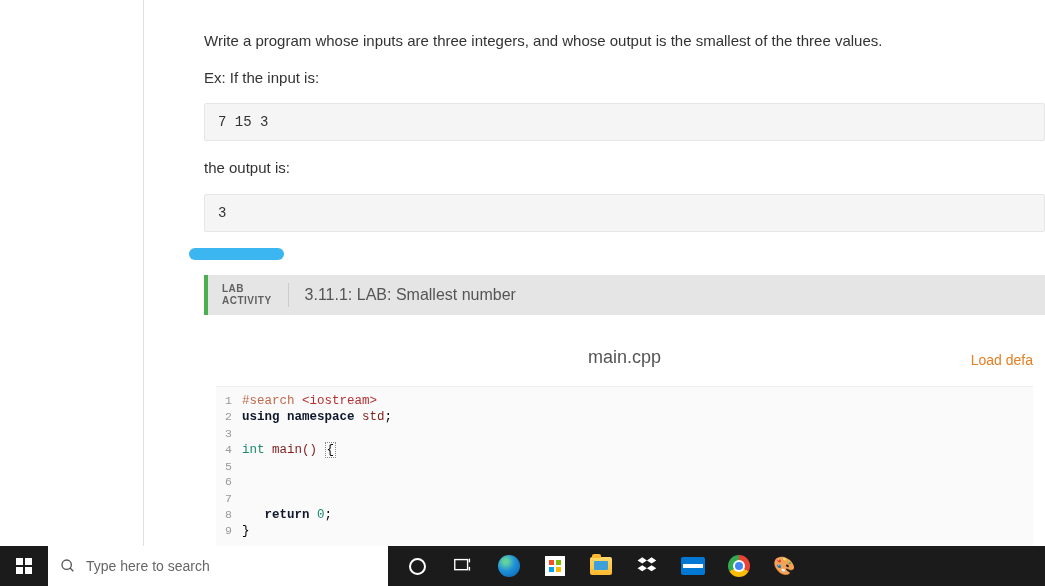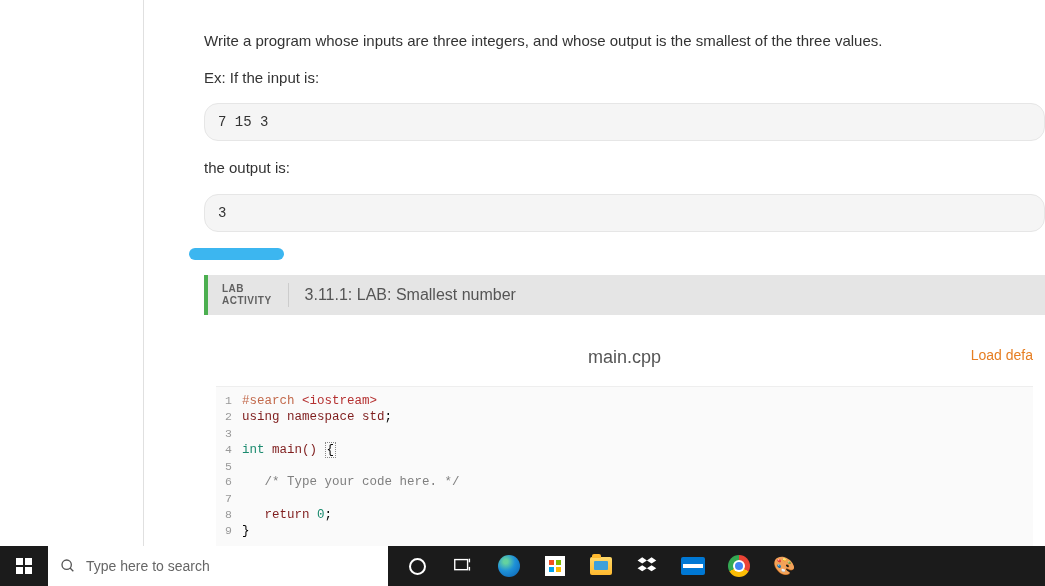--- a/index.html
+++ b/index.html
@@ -34,21 +34,21 @@
       line-height: 1.5;
     }
     .code-block {
       background: #f5f5f5;
       border: 1px solid #e6e6e6;
       padding: 10px 13px;
       font-family: Consolas, 'Courier New', monospace;
       font-size: 14px;
       color: #333;
       margin-bottom: 16px;
-      border-radius: 14px;
+      border-radius: 2px;
     }
     .highlight-mark {
       width: 95px;
       height: 12px;
       background: #3cb6f0;
       border-radius: 8px;
       margin: 8px 0 15px -15px;
     }
     .lab-header {
       display: flex;
@@ -72,21 +72,21 @@
       font-size: 16px;
       color: #555;
     }
     .editor-panel {
       background: #fff;
       margin-top: 22px;
       padding: 0 12px;
     }
     .editor-tab-row {
       display: flex;
-      align-items: flex-start;
+      align-items: flex-end;
       padding: 10px 0 18px 0;
       position: relative;
     }
     .filename {
       flex: 1;
       text-align: center;
       font-size: 18px;
       color: #555;
     }
     .load-default {
@@ -110,21 +110,21 @@
     .ln {
       width: 26px;
       text-align: right;
       color: #999;
       padding-right: 10px;
       user-select: none;
       font-size: 11.5px;
     }
     .cd { white-space: pre; }
     .kw-pre { color: #c2694b; }
-    .kw { color: #7f1d1d; }
+    .kw { color: #0f172a; font-weight: bold; }
     .id { color: #7f1d1d; }
     .type { color: #1a8a6e; }
     .num { color: #1a8a6e; }
     .cmt { color: #7f7f7f; }
     .str { color: #b53030; }
     .cursor-box { border: 1px dotted #888; padding: 0 1px; }
 
     
     .taskbar {
       position: absolute;
@@ -240,21 +240,21 @@
       <div class="code-line">
           <span class="ln">4</span>
           <span class="cd"><span class="type">int</span><span class="id"> main() </span><span class="cursor-box">{</span></span>
         </div>
       <div class="code-line">
           <span class="ln">5</span>
           <span class="cd"></span>
         </div>
       <div class="code-line">
           <span class="ln">6</span>
-          <span class="cd"><span>   </span><span class="cmt">/* Type your code here. */</span></span>
+          <span class="cd"><span>   </span></span>
         </div>
       <div class="code-line">
           <span class="ln">7</span>
           <span class="cd"></span>
         </div>
       <div class="code-line">
           <span class="ln">8</span>
           <span class="cd"><span>   </span><span class="kw">return</span><span> </span><span class="num">0</span><span>;</span></span>
         </div>
       <div class="code-line">

